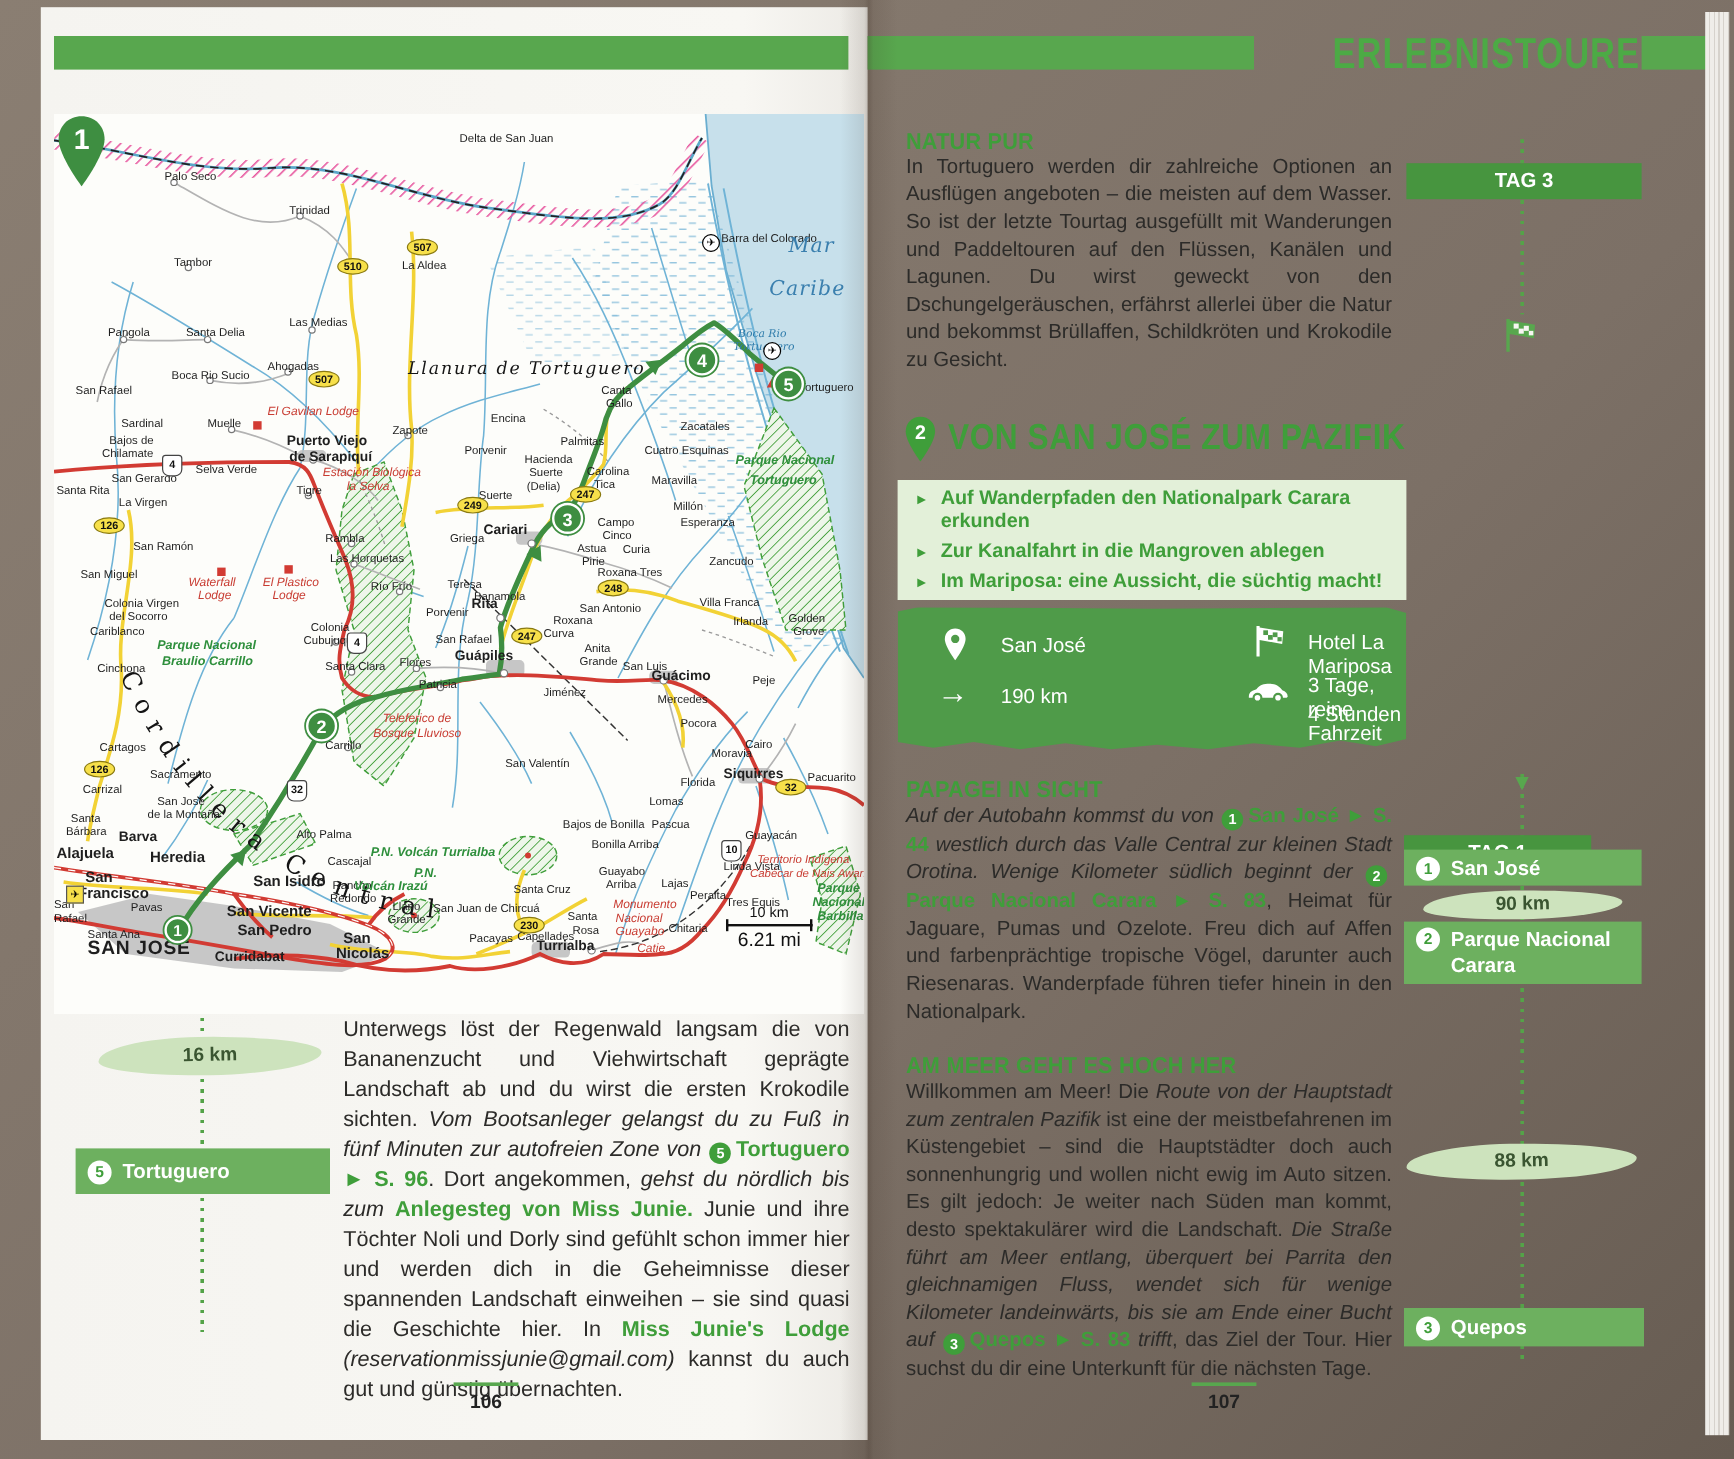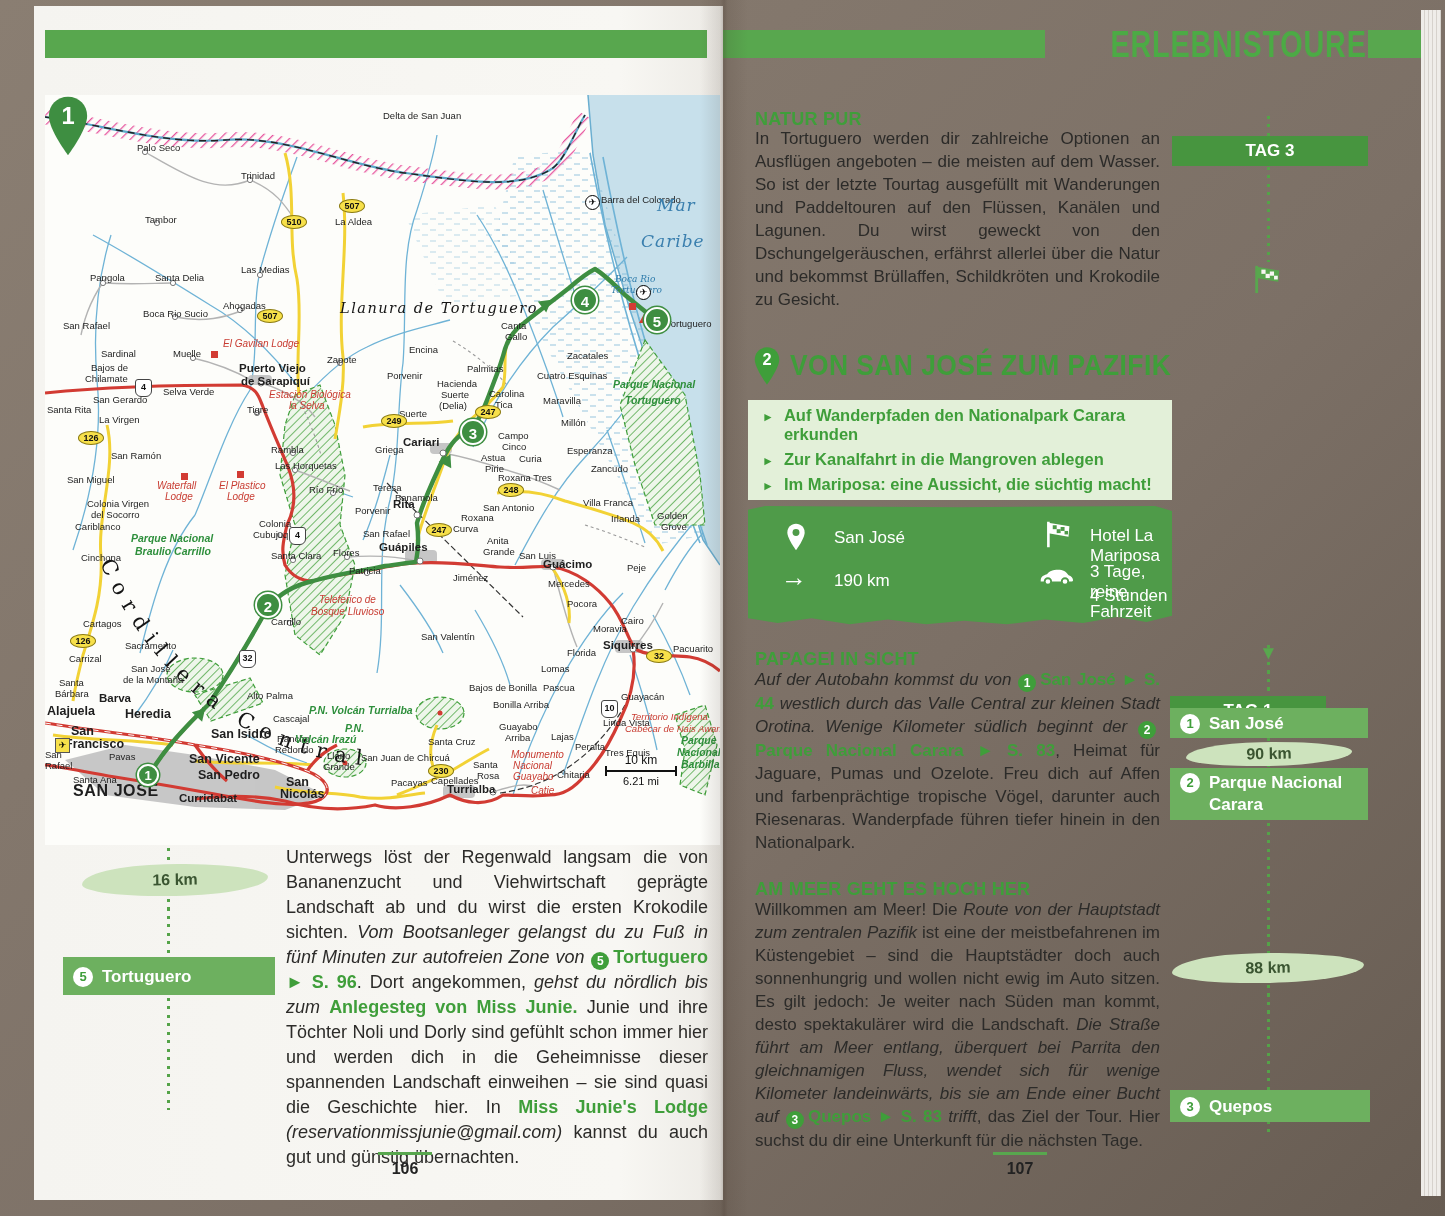--- a/index.html
+++ b/index.html
@@ -79,21 +79,21 @@
   .mi-airport{width:13px;height:13px;background:#f7e04a;border:1px solid #555;font-size:9px;line-height:12px;text-align:center;color:#000;}
   .mi-airport::before{content:"✈";}
   .mi-lodge{width:7px;height:7px;background:#d23b33;}
   .mi-camp{width:0;height:0;border-left:5px solid transparent;border-right:5px solid transparent;border-bottom:9px solid #d23b33;}
   #scalebar{position:absolute;left:556px;top:648px;width:80px;text-align:center;z-index:2;}
   #scalebar .skm{font-size:12px;font-weight:400;color:#111;margin-top:10px;}
   #scalebar .sline{height:2px;background:#111;margin:3px 4px;border-left:2px solid #111;border-right:2px solid #111;
                    padding:0;position:relative;}
   #scalebar .sline::before,#scalebar .sline::after{content:"";position:absolute;top:-4px;width:2px;height:10px;background:#111;}
   #scalebar .sline::before{left:-2px;} #scalebar .sline::after{right:-2px;}
-  #scalebar .smi{font-size:11px;color:#111;}
+  #scalebar .smi{font-size:16px;color:#111;}
   #map-pin1{position:absolute;left:36px;top:38px;z-index:3;}
   .flagicon{position:absolute;z-index:3;}
 </style>
 </head>
 <body>
 
 <svg width="0" height="0" style="position:absolute">
   <defs>
     <symbol id="i-pin" viewBox="0 0 24 34">
       <path d="M12,1 C6,1 1.5,5.5 1.5,11.5 C1.5,19 12,33 12,33 C12,33 22.5,19 22.5,11.5 C22.5,5.5 18,1 12,1 Z" fill="currentColor"></path>
@@ -358,21 +358,21 @@
         <span class="ml " style="left: 396px; top: 295px;">Suerte</span>
         <span class="ml " style="left: 394px; top: 306px;">(Delia)</span>
         <span class="ml " style="left: 444px; top: 294px;">Carolina</span>
         <span class="ml " style="left: 450px; top: 305px;">Tica</span>
         <span class="ml " style="left: 456px; top: 226px;">Canta</span>
         <span class="ml " style="left: 460px; top: 237px;">Gallo</span>
         <span class="ml " style="left: 522px; top: 256px;">Zacatales</span>
         <span class="ml " style="left: 492px; top: 276px;">Cuatro Esquinas</span>
         <span class="ml " style="left: 498px; top: 301px;">Maravilla</span>
         <span class="ml " style="left: 516px; top: 323px;">Millón</span>
-        <span class="ml " style="left: 522px; top: 351px;">Esperanza</span>
+        <span class="ml " style="left: 522px; top: 336px;">Esperanza</span>
         <span class="ml " style="left: 474px; top: 359px;">Curia</span>
         <span class="ml " style="left: 546px; top: 369px;">Zancudo</span>
         <span class="ml " style="left: 453px; top: 378px;">Roxana Tres</span>
         <span class="ml " style="left: 538px; top: 403px;">Villa Franca</span>
         <span class="ml " style="left: 566px; top: 419px;">Irlanda</span>
         <span class="ml " style="left: 612px; top: 416px;">Golden</span>
         <span class="ml " style="left: 616px; top: 427px;">Grove</span>
         <span class="ml " style="left: 438px; top: 408px;">San Antonio</span>
         <span class="ml " style="left: 416px; top: 418px;">Roxana</span>
         <span class="ml " style="left: 474px; top: 426px; margin-top: 30px;">San Luis</span>

